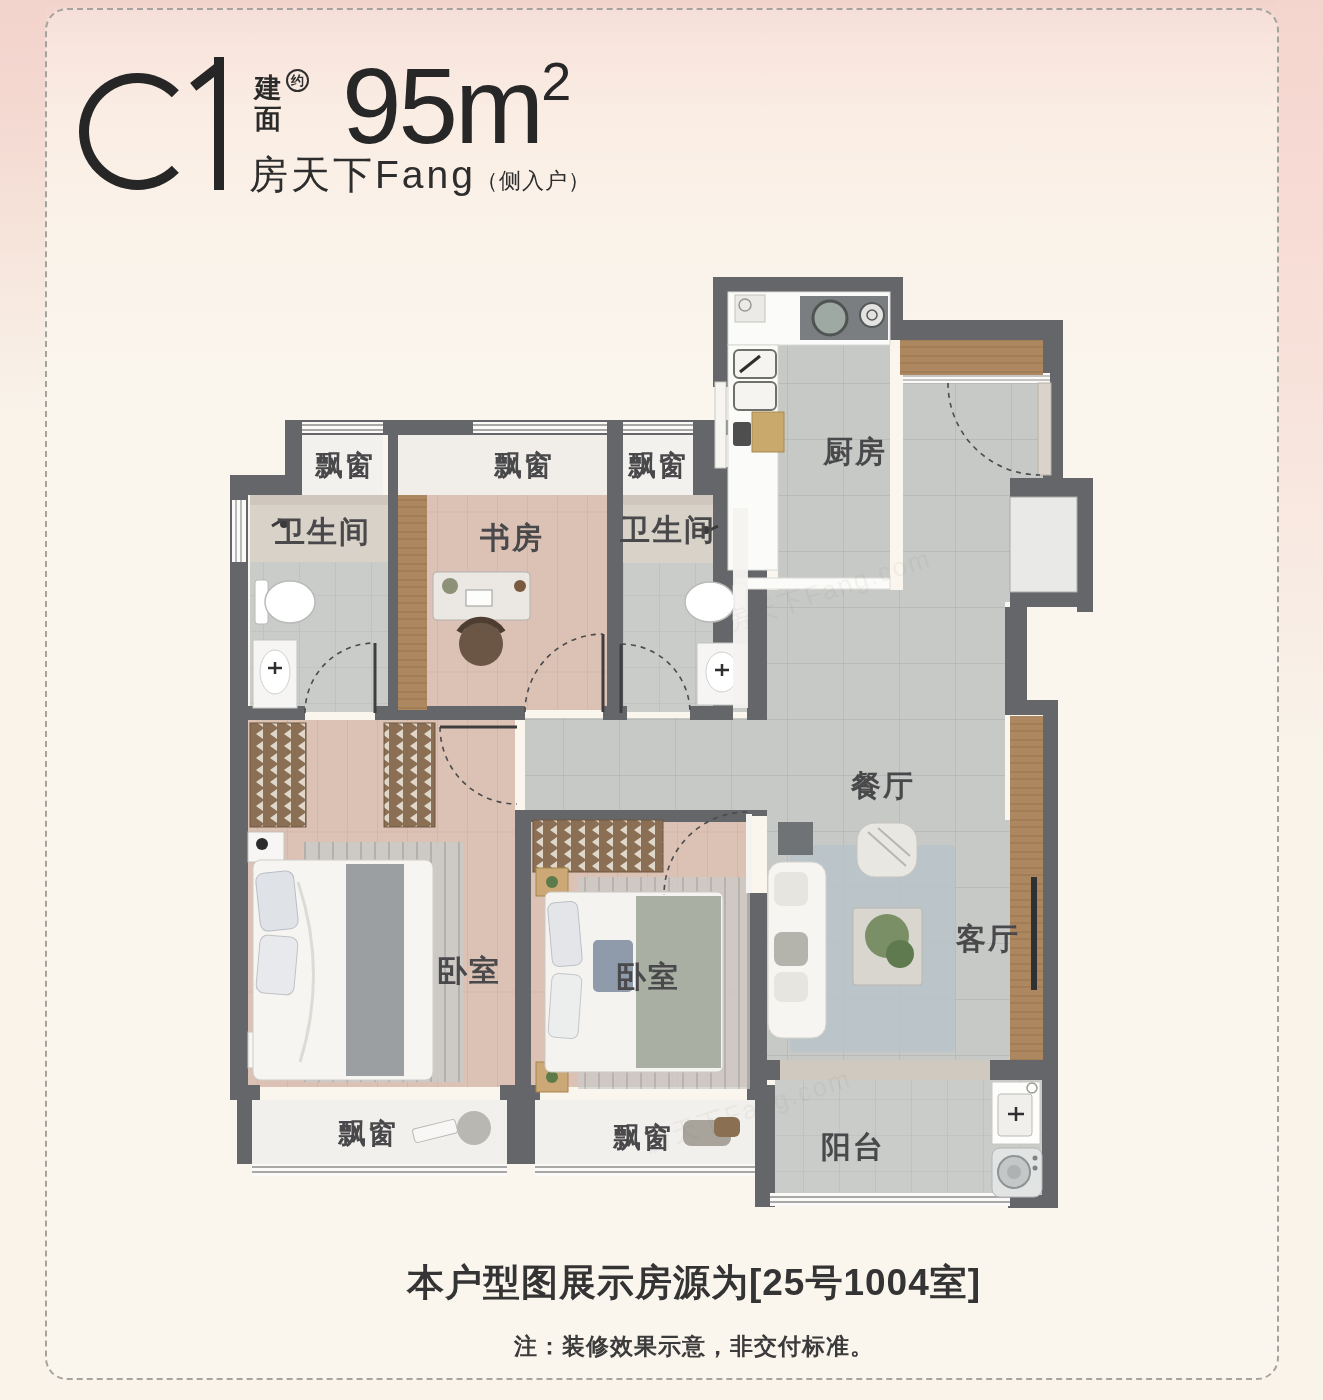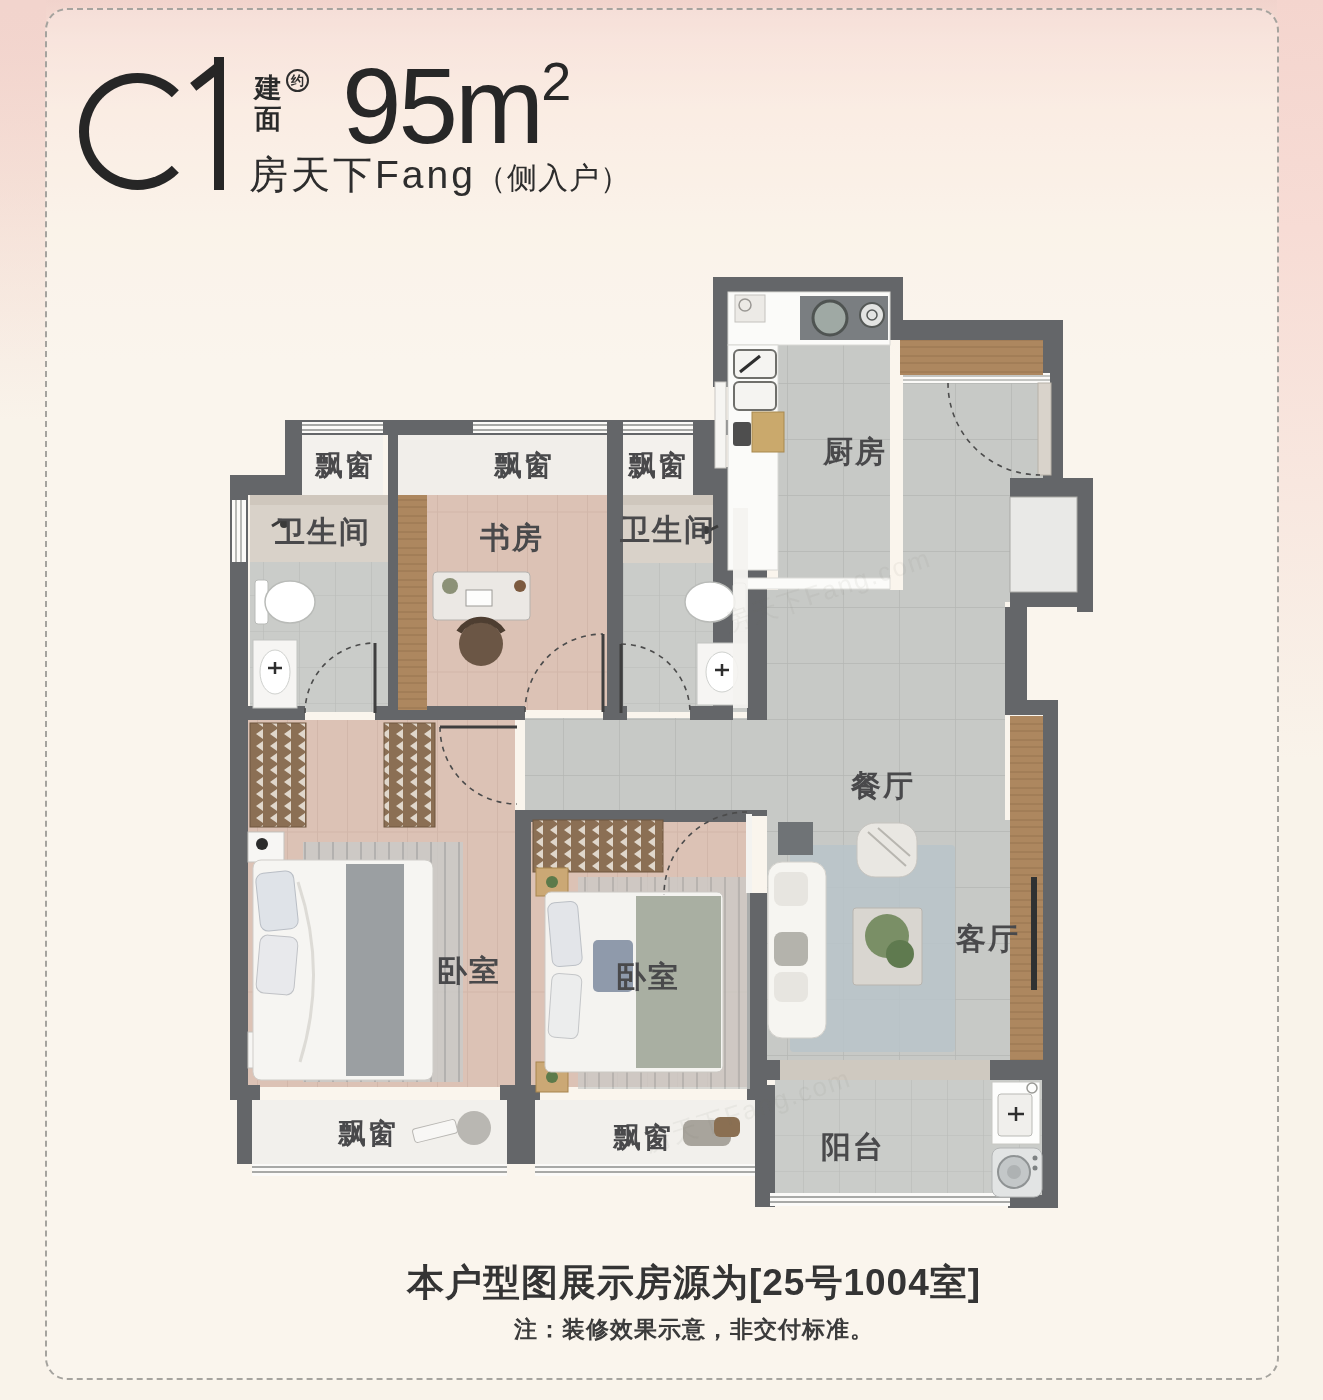--- a/index.html
+++ b/index.html
@@ -22,33 +22,33 @@
     background:#262626; transform:rotate(-38deg); transform-origin:100% 50%; }
   .area-chars { position:absolute; left:252px; top:73px; width:32px; font-size:27px; line-height:31px;
     font-weight:700; color:#2a2a2a; text-align:center; }
   .approx { position:absolute; left:286px; top:69px; width:23px; height:23px; border:2px solid #2e2e2e;
     border-radius:50%; font-size:13px; line-height:19px; text-align:center; color:#2e2e2e; font-weight:600; }
   .area-val { position:absolute; left:307px; top:44px; font-size:107px; font-weight:400;
     letter-spacing:-3px; color:#272727;margin-left:35px; }
   .area-val sup { font-size:54px; position:relative; top:-6px; vertical-align:super; letter-spacing:0; }
   .subtitle { position:absolute; left:249px; top:148px; font-size:39px; color:#2d2d2d;
     letter-spacing:3px; font-weight:500; white-space:nowrap; }
-  .subtitle .paren { font-size:30px; letter-spacing:1px; font-weight:500; }
+  .subtitle .paren { font-size:22px; letter-spacing:1px; font-weight:500; }
 
   
   .plan { position:absolute; left:228px; top:272px; }
   .room-label { font-size:30px; font-weight:600; fill:#49494b; letter-spacing:2px; }
   .room-label.sm { font-size:28px; }
   .arc { fill:none; stroke:#4c4c4c; stroke-width:1.6; stroke-dasharray:5 5; }
   .wm { font-size:26px; fill:rgba(120,110,100,0.07); letter-spacing:2px; }
 
   
   .footer { position:absolute; left:77px; top:1258px; width:1234px; text-align:center; }
   .footer-main { font-size:37px; font-weight:700; color:#343434; letter-spacing:1px; }
-  .footer-note { margin-top:6px; font-size:23px; font-weight:600; color:#3b3b3b; letter-spacing:1px; }
+  .footer-note { margin-top:23px; font-size:23px; font-weight:600; color:#3b3b3b; letter-spacing:1px; }
 </style>
 </head>
 <body>
 
 <div class="page">
   <div class="tint-left"></div>
   <div class="tint-right"></div>
   <div class="frame"></div>
 
   <div class="header">

